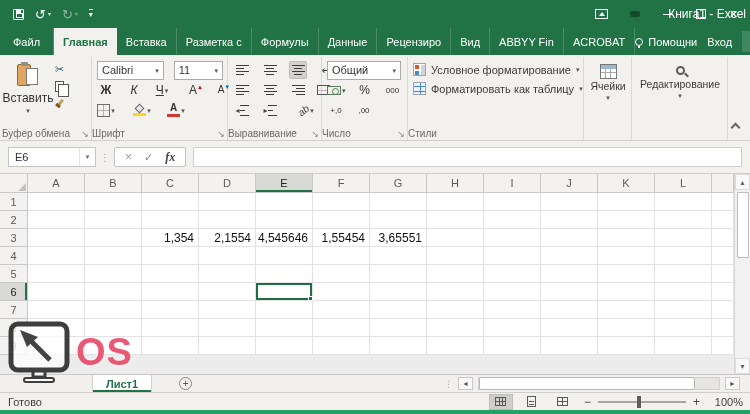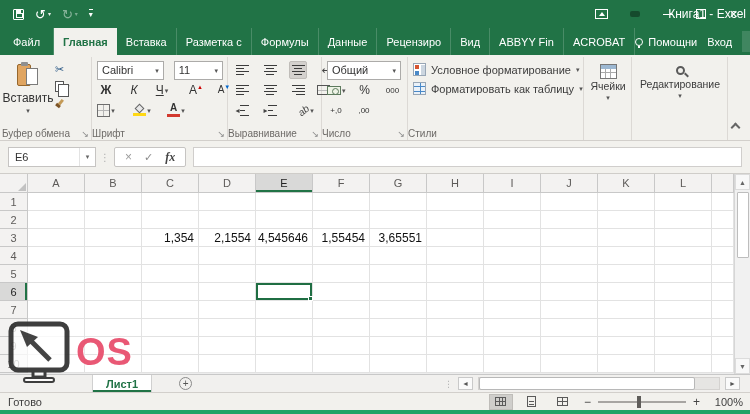--- a/index.html
+++ b/index.html
@@ -678,36 +678,20 @@
           <div class="cell"></div>
           <div class="cell"></div>
           <div class="cell"></div>
           <div class="cell"></div>
           <div class="cell"></div>
           <div class="cell"></div>
           <div class="cell"></div>
           <div class="cell"></div>
           <div class="cell fill"></div>
         </div>
-        <div class="grow">
-          <div class="rowh">10</div>
-          <div class="cell"></div>
-          <div class="cell"></div>
-          <div class="cell"></div>
-          <div class="cell"></div>
-          <div class="cell"></div>
-          <div class="cell"></div>
-          <div class="cell"></div>
-          <div class="cell"></div>
-          <div class="cell"></div>
-          <div class="cell"></div>
-          <div class="cell"></div>
-          <div class="cell"></div>
-          <div class="cell fill"></div>
-        </div>
       </div>
     <div class="vscroll">
       <div class="vs-btn">▲</div>
       <div class="vs-thumb"></div>
       <div class="vs-spacer"></div>
       <div class="vs-btn">▼</div>
     </div>
   </div>
 
   <div class="sheetbar">

